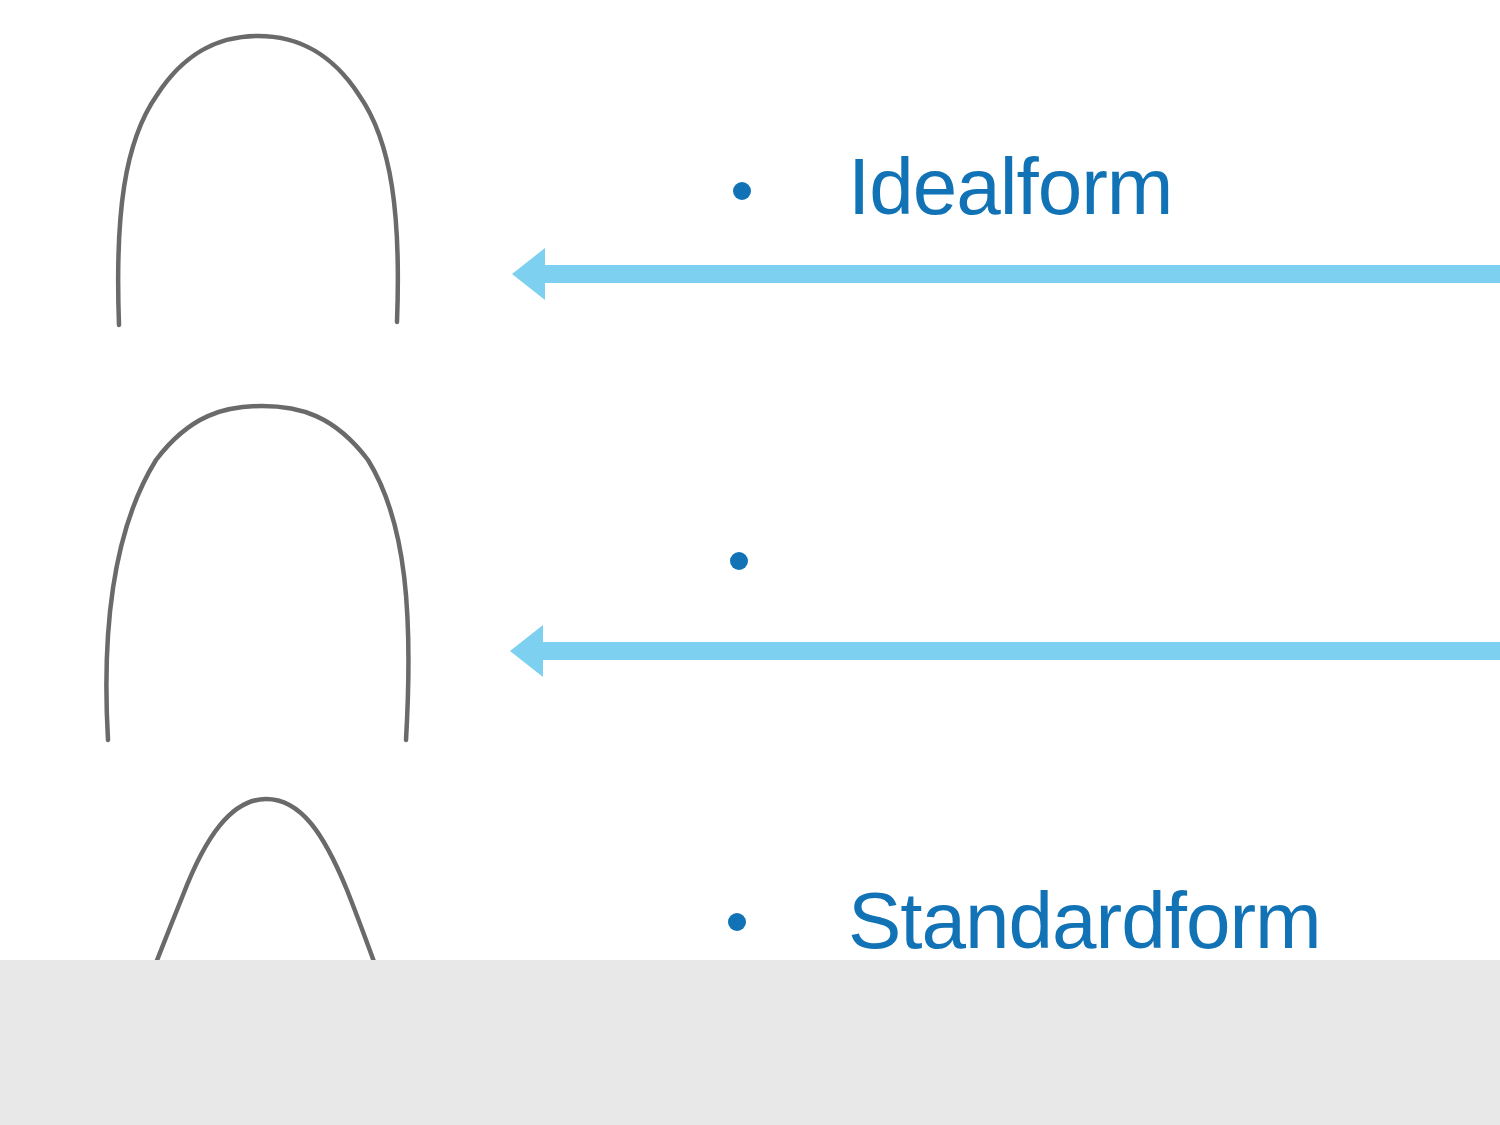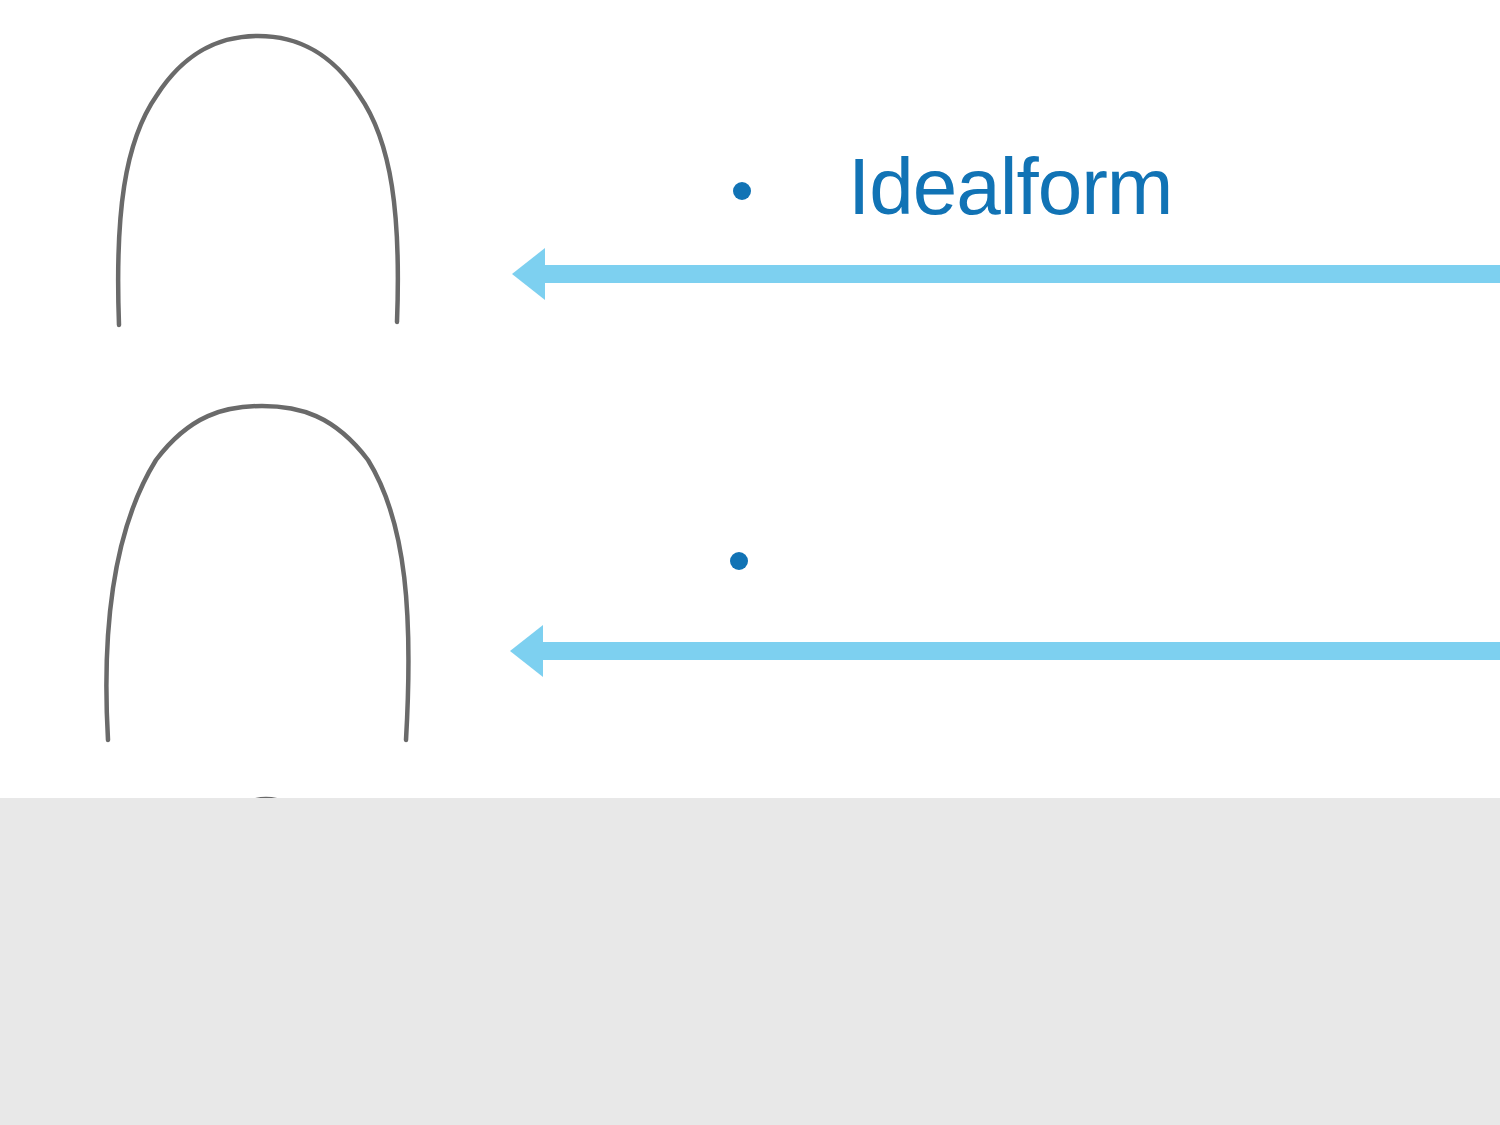--- a/index.html
+++ b/index.html
@@ -5,21 +5,21 @@
   :root{
     --label-text:#1173B5;
     --arrow:#7DD0F0;
     --wire:#6A6A6A;
     --bg:#ffffff;
   }
   *{margin:0;padding:0;box-sizing:border-box;}
   html,body{background:#e8e8e8;}
   .slide{
     position:relative;
-    width:1500px;height:798px;
+    width:1500px;height:960px;
     background:var(--bg);
     overflow:hidden;
     font-family:"Liberation Sans", sans-serif;
   }
   .wire{position:absolute;}
   .wire path{
     fill:none;
     stroke:var(--wire);
     stroke-width:4.5;
     stroke-linecap:round;
@@ -82,14 +82,15 @@
   <span class="bullet bullet-2"></span>
 
   <svg class="wire wire-3" width="360" height="320" viewBox="0 0 360 320">
     <path d="M 22 310 C 47 244 75 172 98 115 C 120 58 146 19 181 19 C 216 19 239 54 262 110 C 287 173 311 244 336 312"></path>
   </svg>
   <svg class="arrow arrow-3" width="982" height="52" viewBox="0 0 982 52">
     <polygon points="0,26 33,0 33,52"></polygon>
     <rect x="31" y="17" width="951" height="18"></rect>
   </svg>
   <span class="bullet bullet-3"></span>
+  <div class="label label-3">Standardform</div>
 
 </div>
 
 </body></html>

